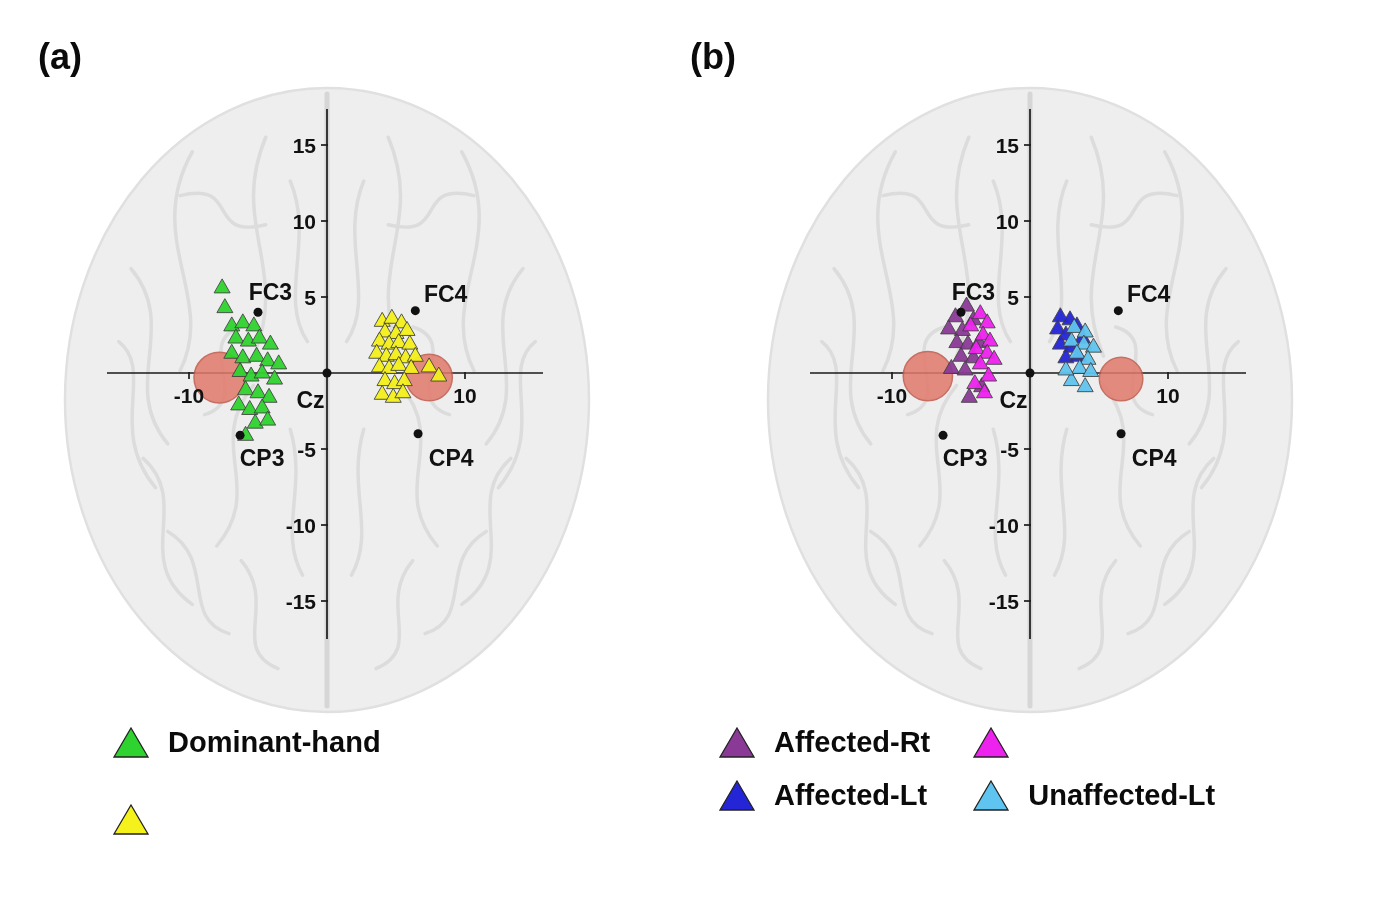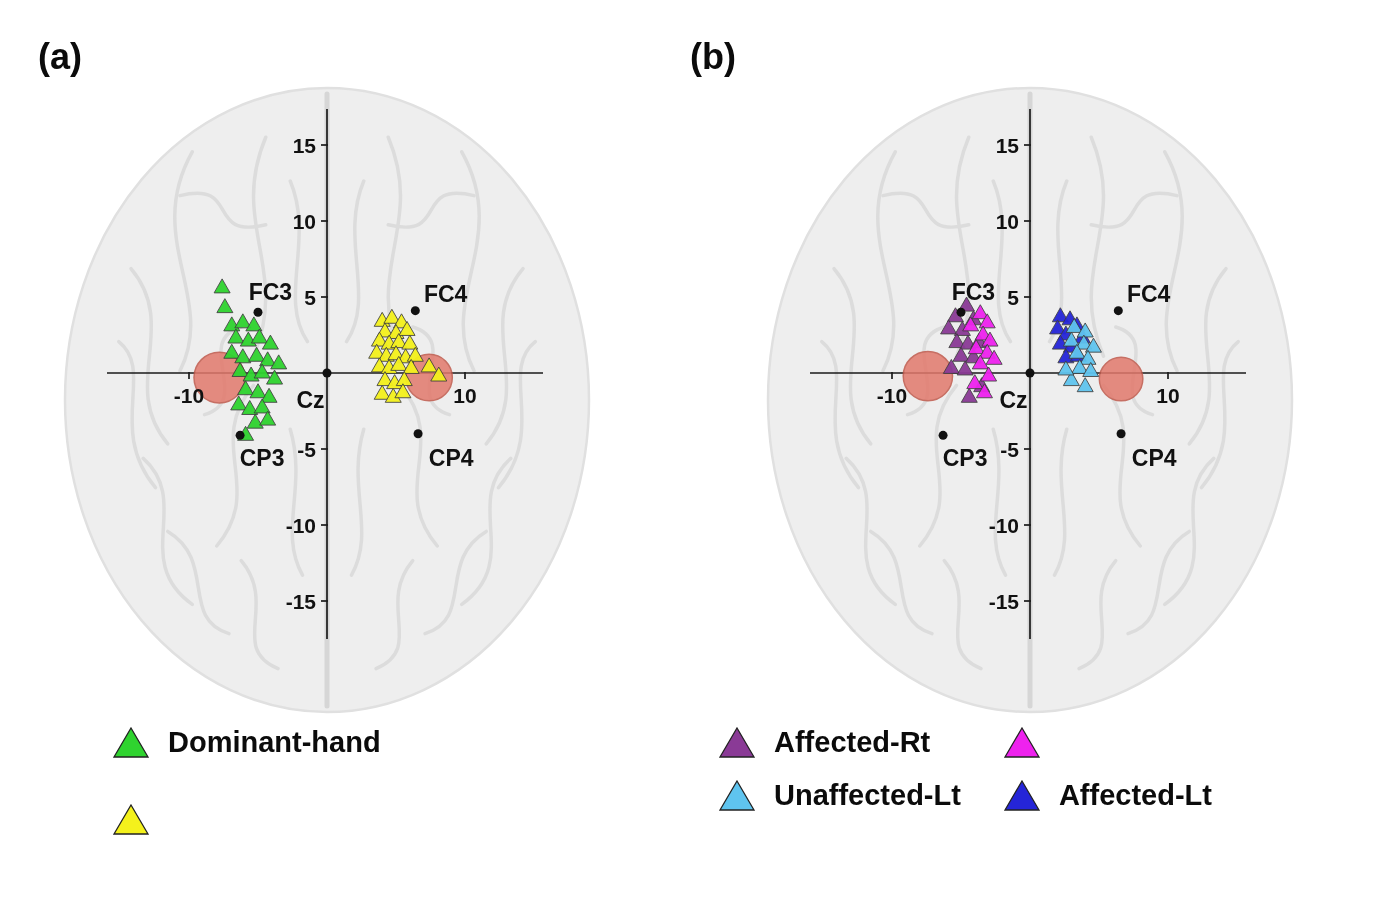--- a/index.html
+++ b/index.html
@@ -281,25 +281,25 @@
       </svg>
       <span class="lab">Affected-Rt</span>
     </div>
     <div class="legend-item">
       <svg class="tri" width="38" height="33">
         <polygon points="19,2 36,31 2,31" stroke="#222" stroke-width="1.3" fill="#ee22ee"></polygon>
       </svg>
     </div>
     <div class="legend-item">
       <svg class="tri" width="38" height="33">
+        <polygon points="19,2 36,31 2,31" stroke="#222" stroke-width="1.3" fill="#2525d8"></polygon>
+      </svg>
+      <span class="lab">Affected-Lt</span>
+    </div>
+    <div class="legend-item">
+      <svg class="tri" width="38" height="33">
         <polygon points="19,2 36,31 2,31" stroke="#222" stroke-width="1.3" fill="#5fc4ef"></polygon>
       </svg>
       <span class="lab">Unaffected-Lt</span>
     </div>
-    <div class="legend-item">
-      <svg class="tri" width="38" height="33">
-        <polygon points="19,2 36,31 2,31" stroke="#222" stroke-width="1.3" fill="#2525d8"></polygon>
-      </svg>
-      <span class="lab">Affected-Lt</span>
-    </div>
   </div>
 
 </div>
 
 </body></html>

